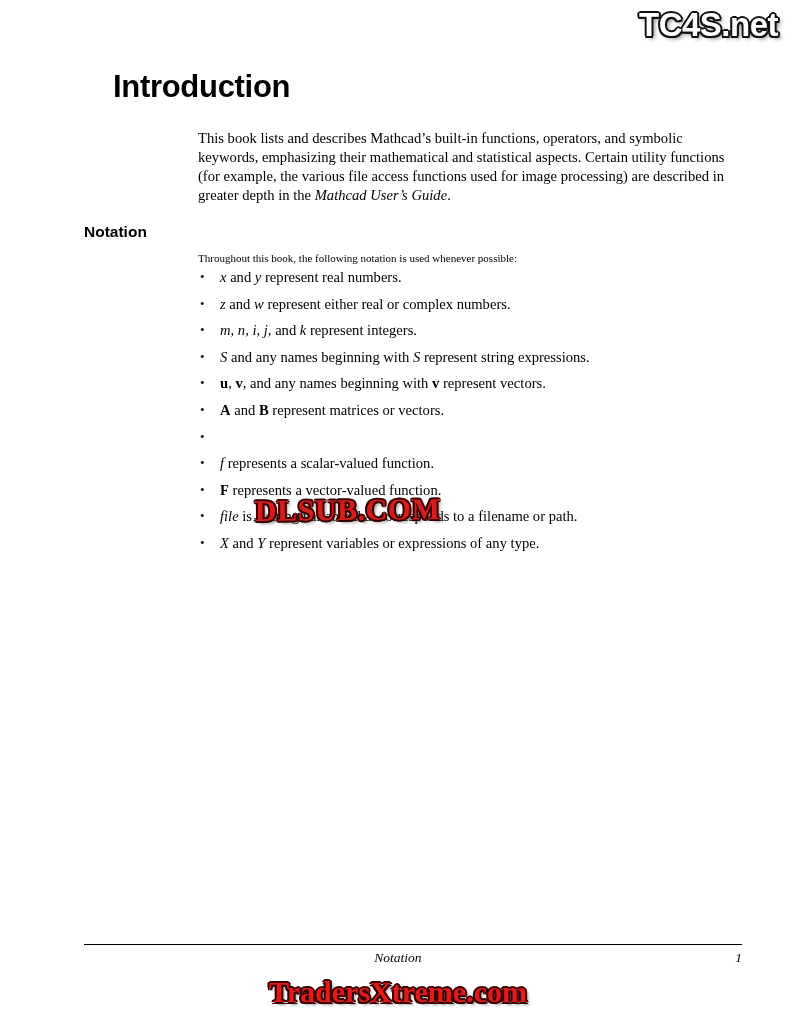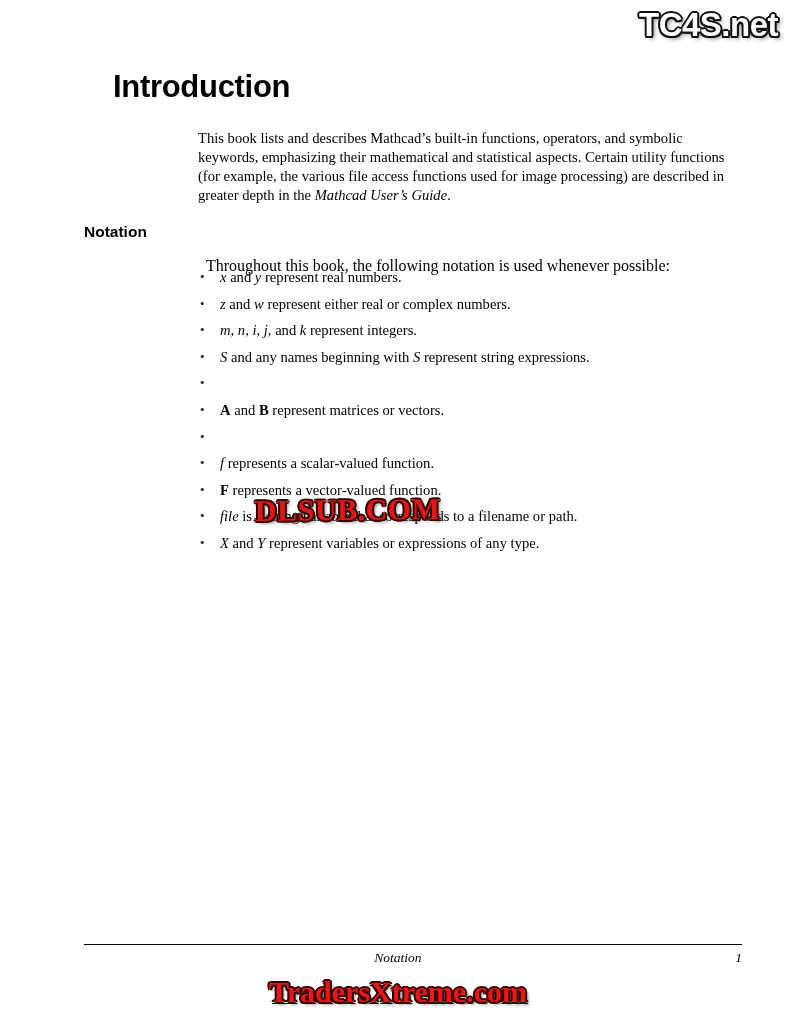--- a/index.html
+++ b/index.html
@@ -70,23 +70,22 @@
     line-height: 1.30;
     text-align: left;
     font-family: Liberation Serif, serif;
   }
 
   .notation-lead {
     position: absolute;
     left: 198px;
     top: 240px;
     width: 545px;
-    font-size: 16px;
+    font-size: 11px;
     line-height: 1.30;
-    margin-left: 8px;
   }
 
   .bullet-list {
     position: absolute;
     left: 198px;
     top: 264px;
     width: 545px;
     list-style: none;
     margin: 0;
     padding: 0;
@@ -199,20 +198,21 @@
     <li>
       <span class="bullet-dot">•</span>
       <span><span class="it">m, n, i, j,</span> and <span class="it">k</span> represent integers.</span>
     </li>
     <li>
       <span class="bullet-dot">•</span>
       <span><span class="it">S</span> and any names beginning with <span class="it">S</span> represent string expressions.</span>
     </li>
     <li>
       <span class="bullet-dot">•</span>
+      <span><span class="bd">u</span>, <span class="bd">v</span>, and any names beginning with <span class="bd">v</span> represent vectors.</span>
     </li>
     <li>
       <span class="bullet-dot">•</span>
       <span><span class="bd">A</span> and <span class="bd">B</span> represent matrices or vectors.</span>
     </li>
     <li>
       <span class="bullet-dot">•</span>
     </li>
     <li>
       <span class="bullet-dot">•</span>

